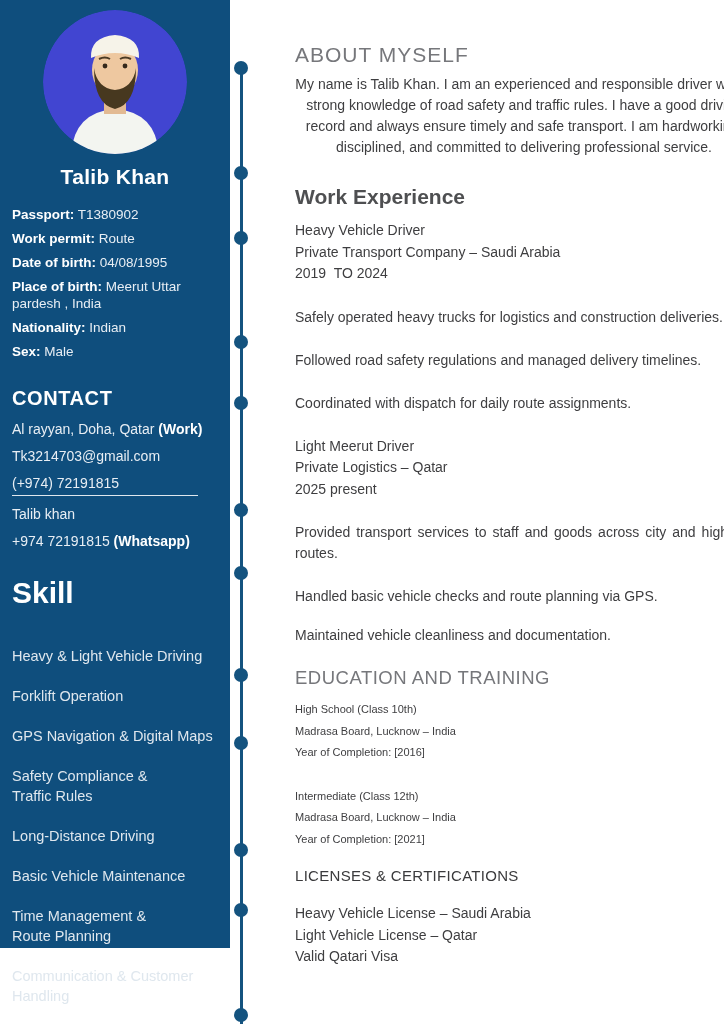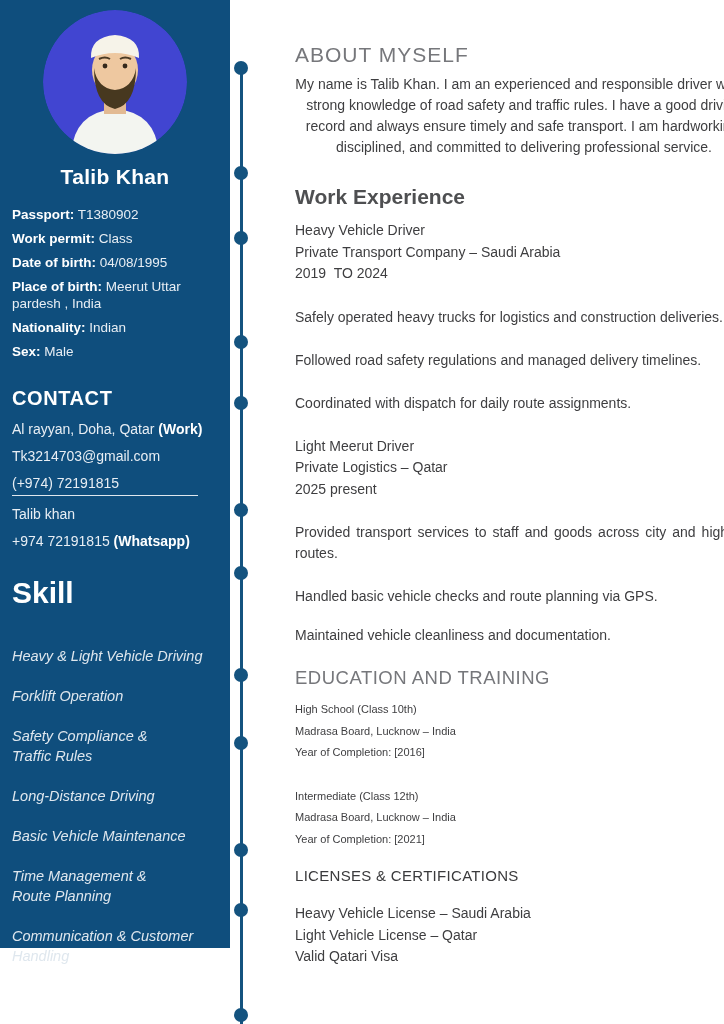--- a/index.html
+++ b/index.html
@@ -12,21 +12,21 @@
   .photo-wrap svg{display:block;}
   .name{margin-top:10px;text-align:center;font-size:21px;line-height:26px;font-weight:bold;letter-spacing:.3px;}
   .info{margin-top:16px;}
   .info-row{font-size:13.5px;line-height:17px;margin-bottom:7px;color:#e8eef4;}
   .info-row b{color:#ffffff;font-weight:bold;}
   .contact-heading{margin-top:26px;font-size:20px;line-height:25px;font-weight:bold;letter-spacing:.6px;}
   .contact-row{font-size:14px;line-height:17px;margin-top:10px;color:#e8eef4;}
   .contact-row b{color:#ffffff;}
   .phone-underline{display:inline-block;min-width:186px;border-bottom:1px solid #dfe7ee;padding-bottom:3px;}
   .skill-heading{margin-top:24px;font-size:30px;line-height:38px;font-weight:bold;}
-  .skills{margin-top:34px;font-style:italic;}
+  .skills{margin-top:34px;}
   .skill-item{font-size:14.5px;line-height:20px;margin-bottom:20px;color:#dfe7ee;white-space:pre-line;}
 
   
   .main{position:absolute;left:230px;top:0;width:494px;height:1024px;padding-left:39px;}
   .timeline-line{position:absolute;left:10px;top:68px;width:3px;height:956px;background:#14537f;}
   .timeline-dot{position:absolute;left:4px;width:14px;height:14px;border-radius:50%;background:#14537f;}
 
   
   .content{box-sizing:border-box;padding:42px 10px 0 26px;color:#3e3e40;}
   .h-muted{font-size:21px;line-height:26px;font-weight:400;color:#76777b;letter-spacing:1px;}
@@ -61,40 +61,41 @@
         <circle cx="82" cy="56" r="2.4" fill="#35291c"></circle>
         <path d="M56 49 Q62 46 67 49" stroke="#4a3a24" stroke-width="2" fill="none"></path>
         <path d="M77 49 Q82 46 88 49" stroke="#4a3a24" stroke-width="2" fill="none"></path>
       </svg>
     </div>
 
     <div class="name">Talib Khan</div>
 
     <div class="info">
       <div class="info-row"><b>Passport:</b> <span>T1380902</span></div>
-      <div class="info-row"><b>Work permit:</b> <span>Class</span></div>
+      <div class="info-row"><b>Work permit:</b> <span>Route</span></div>
       <div class="info-row"><b>Date of birth:</b> <span>04/08/1995</span></div>
       <div class="info-row"><b>Place of birth:</b> <span>Meerut Uttar pardesh , India</span></div>
       <div class="info-row"><b>Nationality:</b> <span>Indian</span></div>
       <div class="info-row"><b>Sex:</b> <span>Male</span></div>
     </div>
 
     <div class="contact-heading">CONTACT</div>
     <div>
       <div class="contact-row"><span>Al rayyan, Doha, Qatar </span><b>(Work)</b></div>
       <div class="contact-row"><span>Tk3214703@gmail.com</span></div>
       <div class="contact-row"><span class="phone-underline">(+974) 72191815</span></div>
       <div class="contact-row"><span>Talib khan</span></div>
       <div class="contact-row"><span>+974 72191815 </span><b>(Whatsapp)</b></div>
     </div>
 
     <div class="skill-heading">Skill</div>
     <div class="skills">
       <div class="skill-item">Heavy &amp; Light Vehicle Driving</div>
       <div class="skill-item">Forklift Operation</div>
+      <div class="skill-item">GPS Navigation &amp; Digital Maps</div>
       <div class="skill-item">Safety Compliance &amp;
 Traffic Rules</div>
       <div class="skill-item">Long-Distance Driving</div>
       <div class="skill-item">Basic Vehicle Maintenance</div>
       <div class="skill-item">Time Management &amp;
 Route Planning</div>
       <div class="skill-item">Communication &amp; Customer
 Handling</div>
     </div>
   </div>

